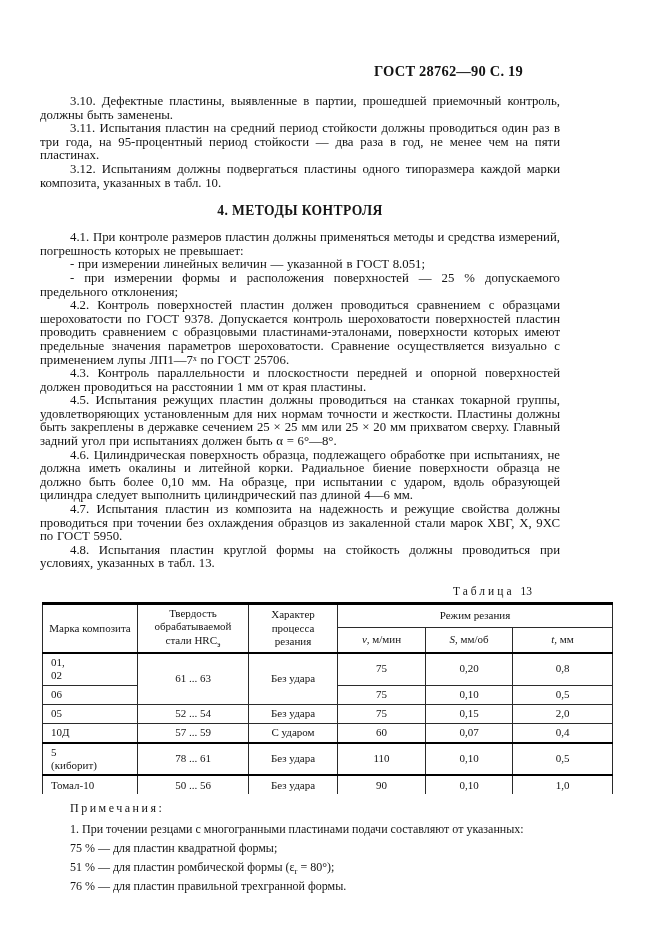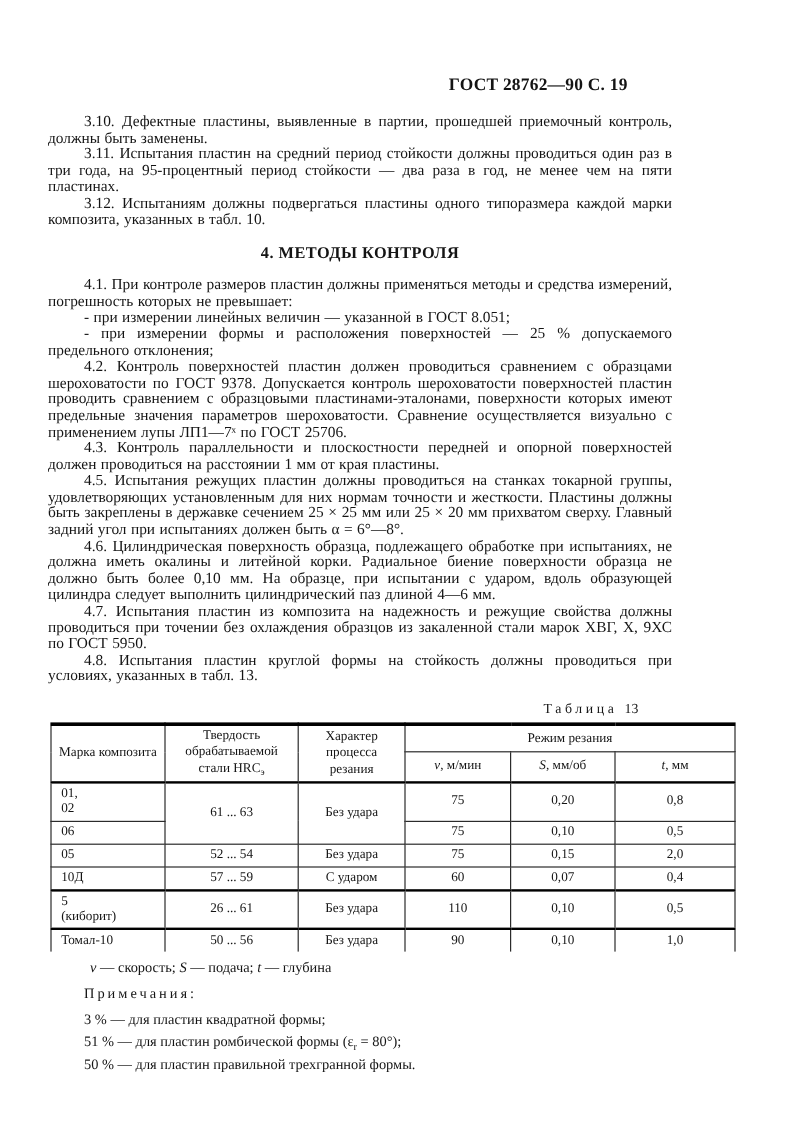--- a/index.html
+++ b/index.html
@@ -138,41 +138,39 @@
         <td class="mark">10Д</td>
         <td>57 ... 59</td>
         <td>С ударом</td>
         <td>60</td>
         <td>0,07</td>
         <td>0,4</td>
       </tr>
       <tr class="thick">
         <td class="mark">5
 (киборит)</td>
-        <td>26 ... 61</td>
+        <td>78 ... 61</td>
         <td>Без удара</td>
         <td>110</td>
         <td>0,10</td>
         <td>0,5</td>
       </tr>
       <tr class="thick">
         <td class="mark">Томал-10</td>
         <td>50 ... 56</td>
         <td>Без удара</td>
         <td>90</td>
         <td>0,10</td>
         <td>1,0</td>
       </tr>
     </tbody>
   </table>
 
-  <div class="legend">
-    <span class="sym">v</span><span> — скорость; </span><span class="sym">S</span><span> — подача; </span><span class="sym">t</span><span> — глубина</span>
-  </div>
 
   <div class="notes">
     <div class="notes-title">Примечания:</div>
-    <div class="note-line"><span>3 % — для пластин квадратной формы;</span><sub></sub><span></span></div>
+    <div class="note-line"><span>1. При точении резцами с многогранными пластинами подачи составляют от указанных:</span><sub></sub><span></span></div>
+    <div class="note-line"><span>75 % — для пластин квадратной формы;</span><sub></sub><span></span></div>
     <div class="note-line"><span>51 % — для пластин ромбической формы (ε</span><sub>r</sub><span> = 80°);</span></div>
-    <div class="note-line"><span>50 % — для пластин правильной трехгранной формы.</span><sub></sub><span></span></div>
+    <div class="note-line"><span>76 % — для пластин правильной трехгранной формы.</span><sub></sub><span></span></div>
   </div>
 
 </div>
 
 </body></html>

